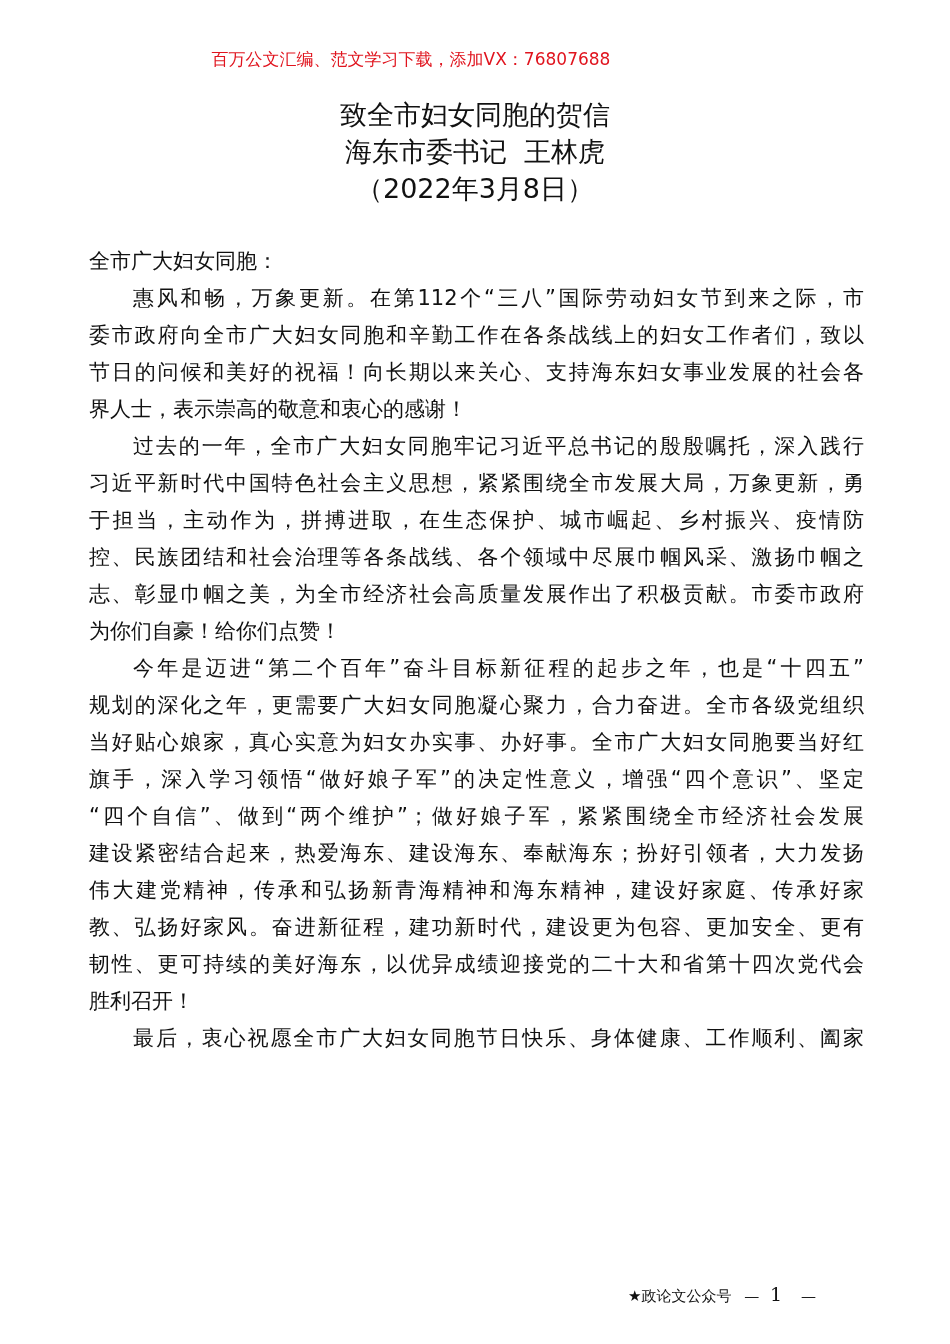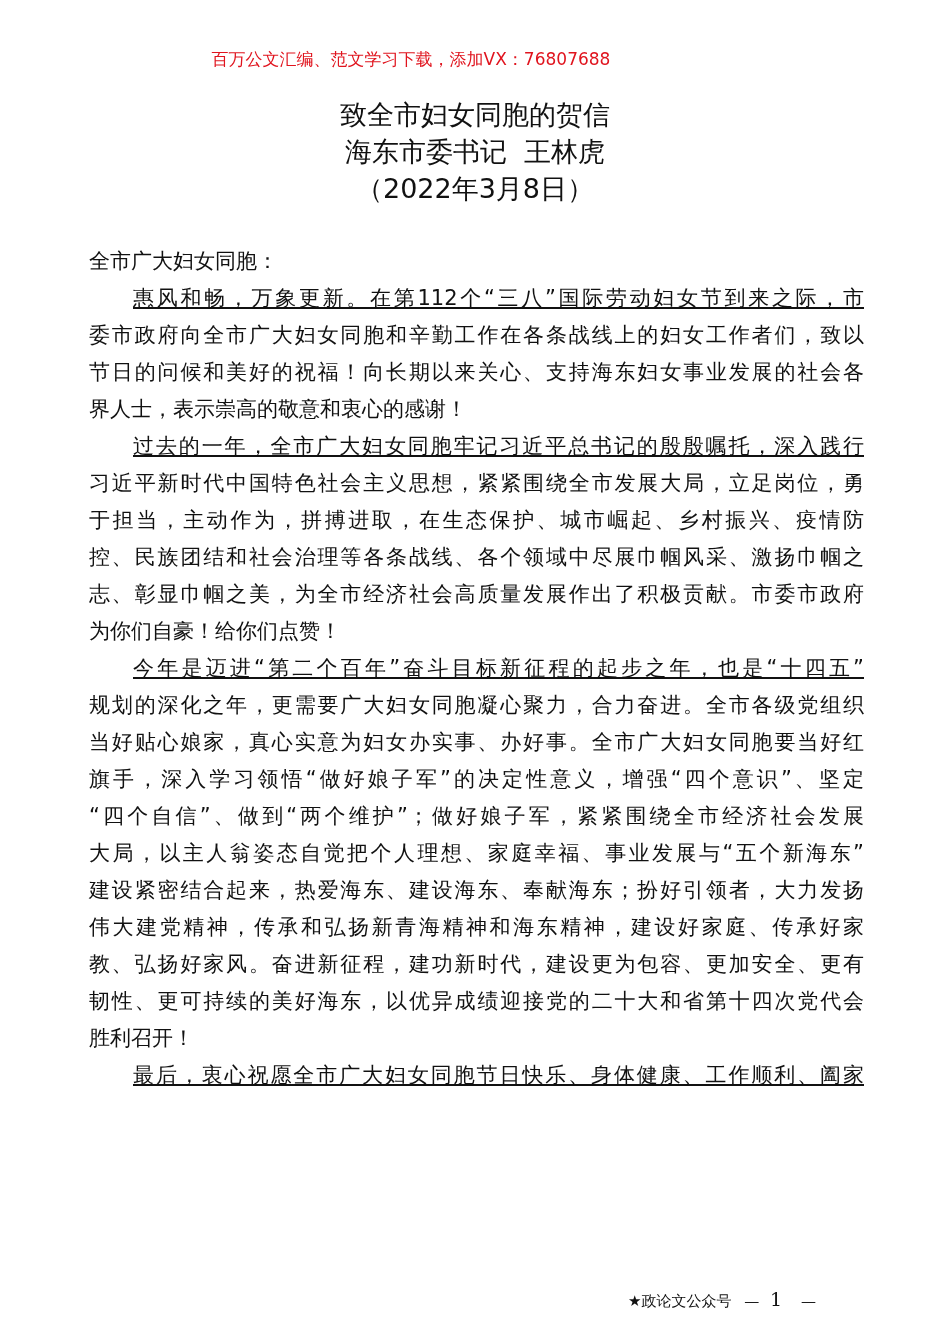--- a/index.html
+++ b/index.html
@@ -48,28 +48,27 @@
       white-space: nowrap;
       height: 37px;
       text-align: justify;
       text-align-last: justify;
     }
     .line.last {
       text-align-last: left;
     }
     .line.indent {
       padding-left: 44px;
-      text-decoration: underline;
     }
     .footer {
       position: absolute;
       top: 1284px;
       left: 628px;
       font-size: 15px;
-      line-height: 31px;
+      line-height: 20px;
       white-space: nowrap;
       color: #111111;
     }
     .footer .page-num {
       font-family: "DejaVu Serif", "Liberation Serif", serif;
       font-size: 19px;
       margin: 0 6px;
     }
     .footer .dash {
       font-family: "DejaVu Serif", "Liberation Serif", serif;
@@ -92,34 +91,33 @@
 
   <div>
     <div class="line indent">惠风和畅，万象更新。在第112个“三八”国际劳动妇女节到来之际，市</div>
     <div class="line">委市政府向全市广大妇女同胞和辛勤工作在各条战线上的妇女工作者们，致以</div>
     <div class="line">节日的问候和美好的祝福！向长期以来关心、支持海东妇女事业发展的社会各</div>
     <div class="line last">界人士，表示崇高的敬意和衷心的感谢！</div>
   </div>
 
   <div>
     <div class="line indent">过去的一年，全市广大妇女同胞牢记习近平总书记的殷殷嘱托，深入践行</div>
-    <div class="line">习近平新时代中国特色社会主义思想，紧紧围绕全市发展大局，立足岗位，勇</div>
+    <div class="line">习近平新时代中国特色社会主义思想，紧紧围绕全市发展大局，万象更新，勇</div>
     <div class="line">于担当，主动作为，拼搏进取，在生态保护、城市崛起、乡村振兴、疫情防</div>
     <div class="line">控、民族团结和社会治理等各条战线、各个领域中尽展巾帼风采、激扬巾帼之</div>
     <div class="line">志、彰显巾帼之美，为全市经济社会高质量发展作出了积极贡献。市委市政府</div>
     <div class="line last">为你们自豪！给你们点赞！</div>
   </div>
 
   <div>
     <div class="line indent">今年是迈进“第二个百年”奋斗目标新征程的起步之年，也是“十四五”</div>
     <div class="line">规划的深化之年，更需要广大妇女同胞凝心聚力，合力奋进。全市各级党组织</div>
     <div class="line">当好贴心娘家，真心实意为妇女办实事、办好事。全市广大妇女同胞要当好红</div>
     <div class="line">旗手，深入学习领悟“做好娘子军”的决定性意义，增强“四个意识”、坚定</div>
     <div class="line">“四个自信”、做到“两个维护”；做好娘子军，紧紧围绕全市经济社会发展</div>
-    <div class="line">大局，以主人翁姿态自觉把个人理想、家庭幸福、事业发展与“五个新海东”</div>
     <div class="line">建设紧密结合起来，热爱海东、建设海东、奉献海东；扮好引领者，大力发扬</div>
     <div class="line">伟大建党精神，传承和弘扬新青海精神和海东精神，建设好家庭、传承好家</div>
     <div class="line">教、弘扬好家风。奋进新征程，建功新时代，建设更为包容、更加安全、更有</div>
     <div class="line">韧性、更可持续的美好海东，以优异成绩迎接党的二十大和省第十四次党代会</div>
     <div class="line last">胜利召开！</div>
   </div>
 
   <div>
     <div class="line indent">最后，衷心祝愿全市广大妇女同胞节日快乐、身体健康、工作顺利、阖家</div>
   </div>

